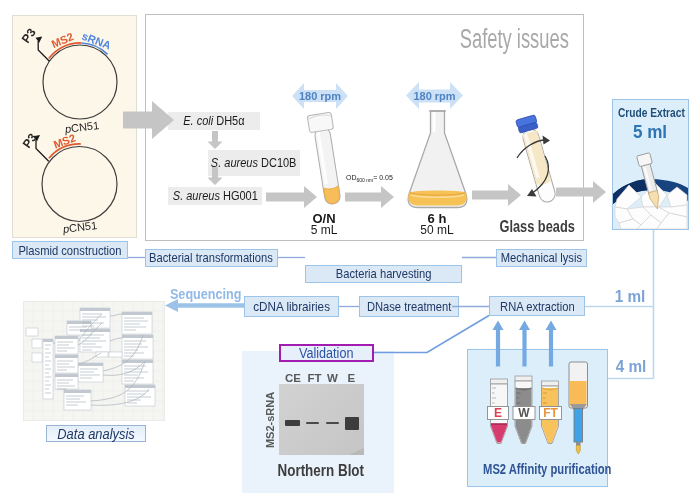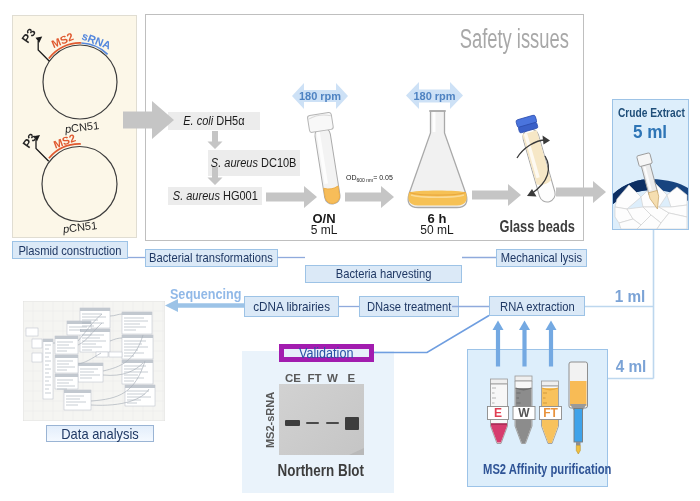--- a/index.html
+++ b/index.html
@@ -212,21 +212,21 @@
 <div class="abs" style="left:349px;top:448px;width:0;height:0;border-left:15px solid transparent;border-bottom:7px solid #b9b9b9;"></div>
 <div class="abs" style="left:285px;top:420px;width:15px;height:5.5px;background:#3d3d3d;border-radius:1px;"></div>
 <div class="abs" style="left:306px;top:422px;width:13px;height:2px;background:#4a4a4a;border-radius:1px;"></div>
 <div class="abs" style="left:326px;top:422px;width:13px;height:2px;background:#4a4a4a;border-radius:1px;"></div>
 <div class="abs" style="left:345px;top:417px;width:13.5px;height:13px;background:#3d3d3d;border-radius:1px;"></div>
 <svg class="abs" style="left:261px;top:388px;" width="20" height="64" viewBox="0 0 20 64">
       <text x="13" y="32" transform="rotate(-90 13 32)" text-anchor="middle" font-size="11" font-weight="bold" fill="#595959">MS2-sRNA</text>
     </svg>
 <div class="abs" style="left:242px;top:461px;width:157px;text-align:center;font-size:17px;font-weight:bold;color:#3d3d3d;"><span class="cx" style="transform:scaleX(0.79);">Northern Blot</span></div>
 
-<div class="bluebox" style="left:279px;top:344px;width:95px;height:17.5px;background:#e7effb;border:5px solid #a21caf;font-size:14px;color:#2a52a5;z-index:4;">
+<div class="bluebox" style="left:279px;top:344px;width:95px;height:17.5px;background:#e7effb;border:2px solid #a21caf;font-size:14px;color:#2a52a5;z-index:4;">
       <span class="cx9">Validation</span>
     </div>
 
 <div class="panel" style="left:467px;top:349px;width:141px;height:138px;background:#ddeefb;border:1px solid #9cc3e8;"></div>
 <div class="abs" style="left:467px;top:461px;width:141px;text-align:center;font-size:14px;font-weight:bold;color:#2f5496;z-index:4;"><span class="cx" style="transform:scaleX(0.8);">MS2 Affinity purification</span></div>
 
 <svg class="abs" style="left:480px;top:360px;z-index:4;" width="115" height="100" viewBox="0 0 115 100">
 
   <g>
     <rect x="10.5" y="19" width="17" height="5" fill="#efefef" stroke="#9a9a9a" stroke-width="0.8"></rect>
@@ -341,17 +341,17 @@
     <path d="M87 40 C 92 38 95 37 99 37"></path>
     <path d="M80 70 C 98 66 112 60 120 34"></path>
     <path d="M80 74 C 100 76 112 70 120 62"></path>
     <path d="M68 100 C 96 98 112 92 122 60"></path>
     <path d="M68 104 C 100 106 120 98 126 88"></path>
     <path d="M55 63 C 62 62 68 58 78 52"></path>
     <path d="M30 42 C 31 42 31 42 32 42"></path>
   </g>
 </svg>
 
-<div class="bluebox" style="left:46px;top:425px;width:108px;height:17px;background:linear-gradient(#e3eefb,#f4f9ff);border:1px solid #9ab4d4;font-size:15px;">
+<div class="bluebox" style="left:46px;top:425px;width:100px;height:17px;background:linear-gradient(#e3eefb,#f4f9ff);border:1px solid #9ab4d4;font-size:15px;font-style:italic;">
       <span class="cx">Data analysis</span>
     </div>
 
 </div>
 
 </body></html>

